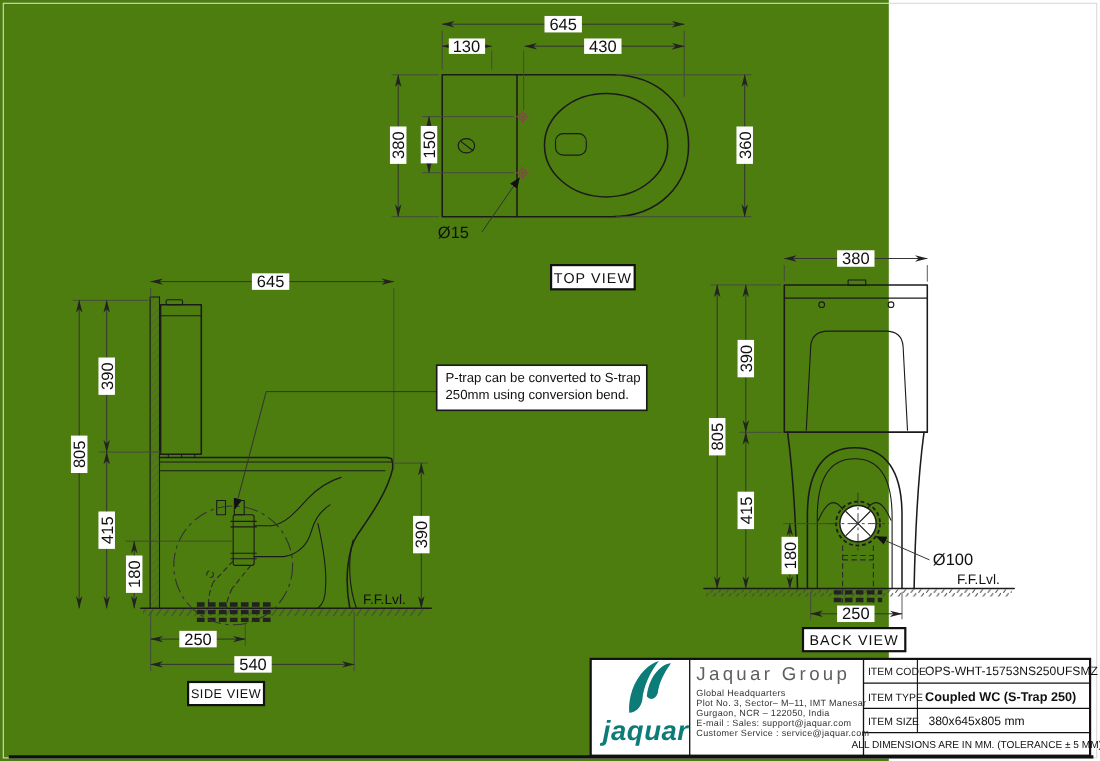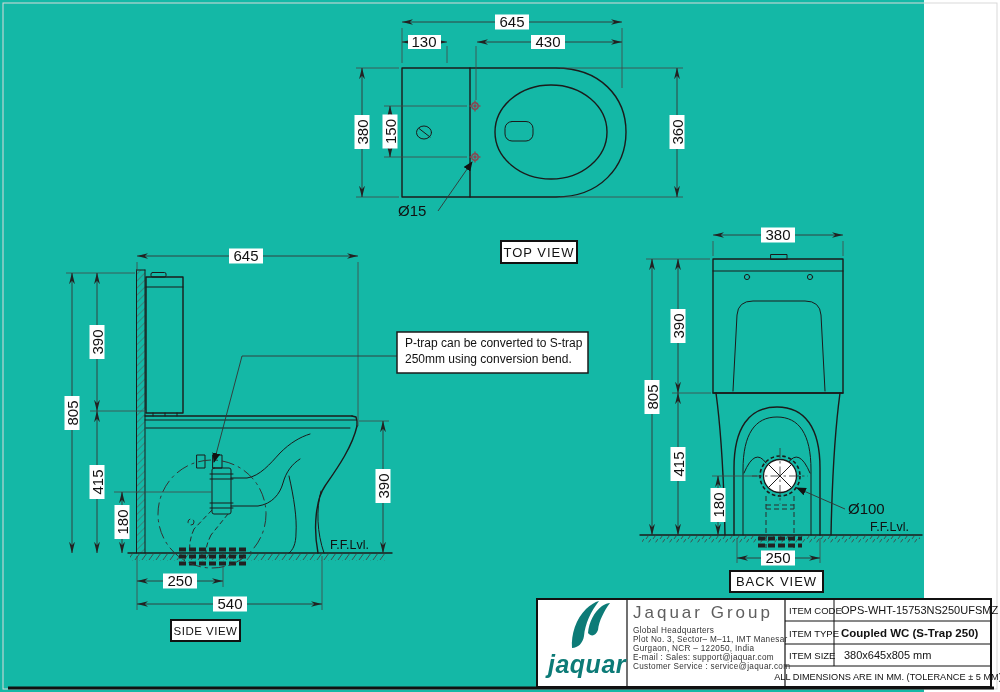--- a/index.html
+++ b/index.html
@@ -1,16 +1,16 @@
 <!DOCTYPE html>
 <html><head>
 <meta charset="utf-8">
 <style>
   html,body{margin:0;padding:0;background:#ffffff;}
-  .page{position:relative;width:924px;height:692px;background:#14b8a6;font-family:"Liberation Sans",sans-serif;}
+  .page{position:relative;width:808px;height:692px;background:#4d7c0f;font-family:"Liberation Sans",sans-serif;}
   svg text{font-family:"Liberation Sans",sans-serif;}
   .ol{fill:none;stroke:#1b1b1b;stroke-width:1.4;stroke-linejoin:round;stroke-linecap:round;}
   .tl{fill:none;stroke:#1b1b1b;stroke-width:1;stroke-linejoin:round;stroke-linecap:round;}
   .dl{fill:none;stroke:#333;stroke-width:0.9;}
   .xl{fill:none;stroke:#444;stroke-width:0.8;}
   .cl{fill:none;stroke:#333;stroke-width:1;stroke-dasharray:13 4 3 4;}
   .dsh{fill:none;stroke:#2a2a2a;stroke-width:1;stroke-dasharray:5 3;}
   .cdash{fill:none;stroke:#333;stroke-width:0.8;stroke-dasharray:10 3 2.5 3;}
   .hrow{fill:none;stroke:#222;stroke-width:4;stroke-dasharray:7 3;}
   .dt{font-size:15px;fill:#111;}

